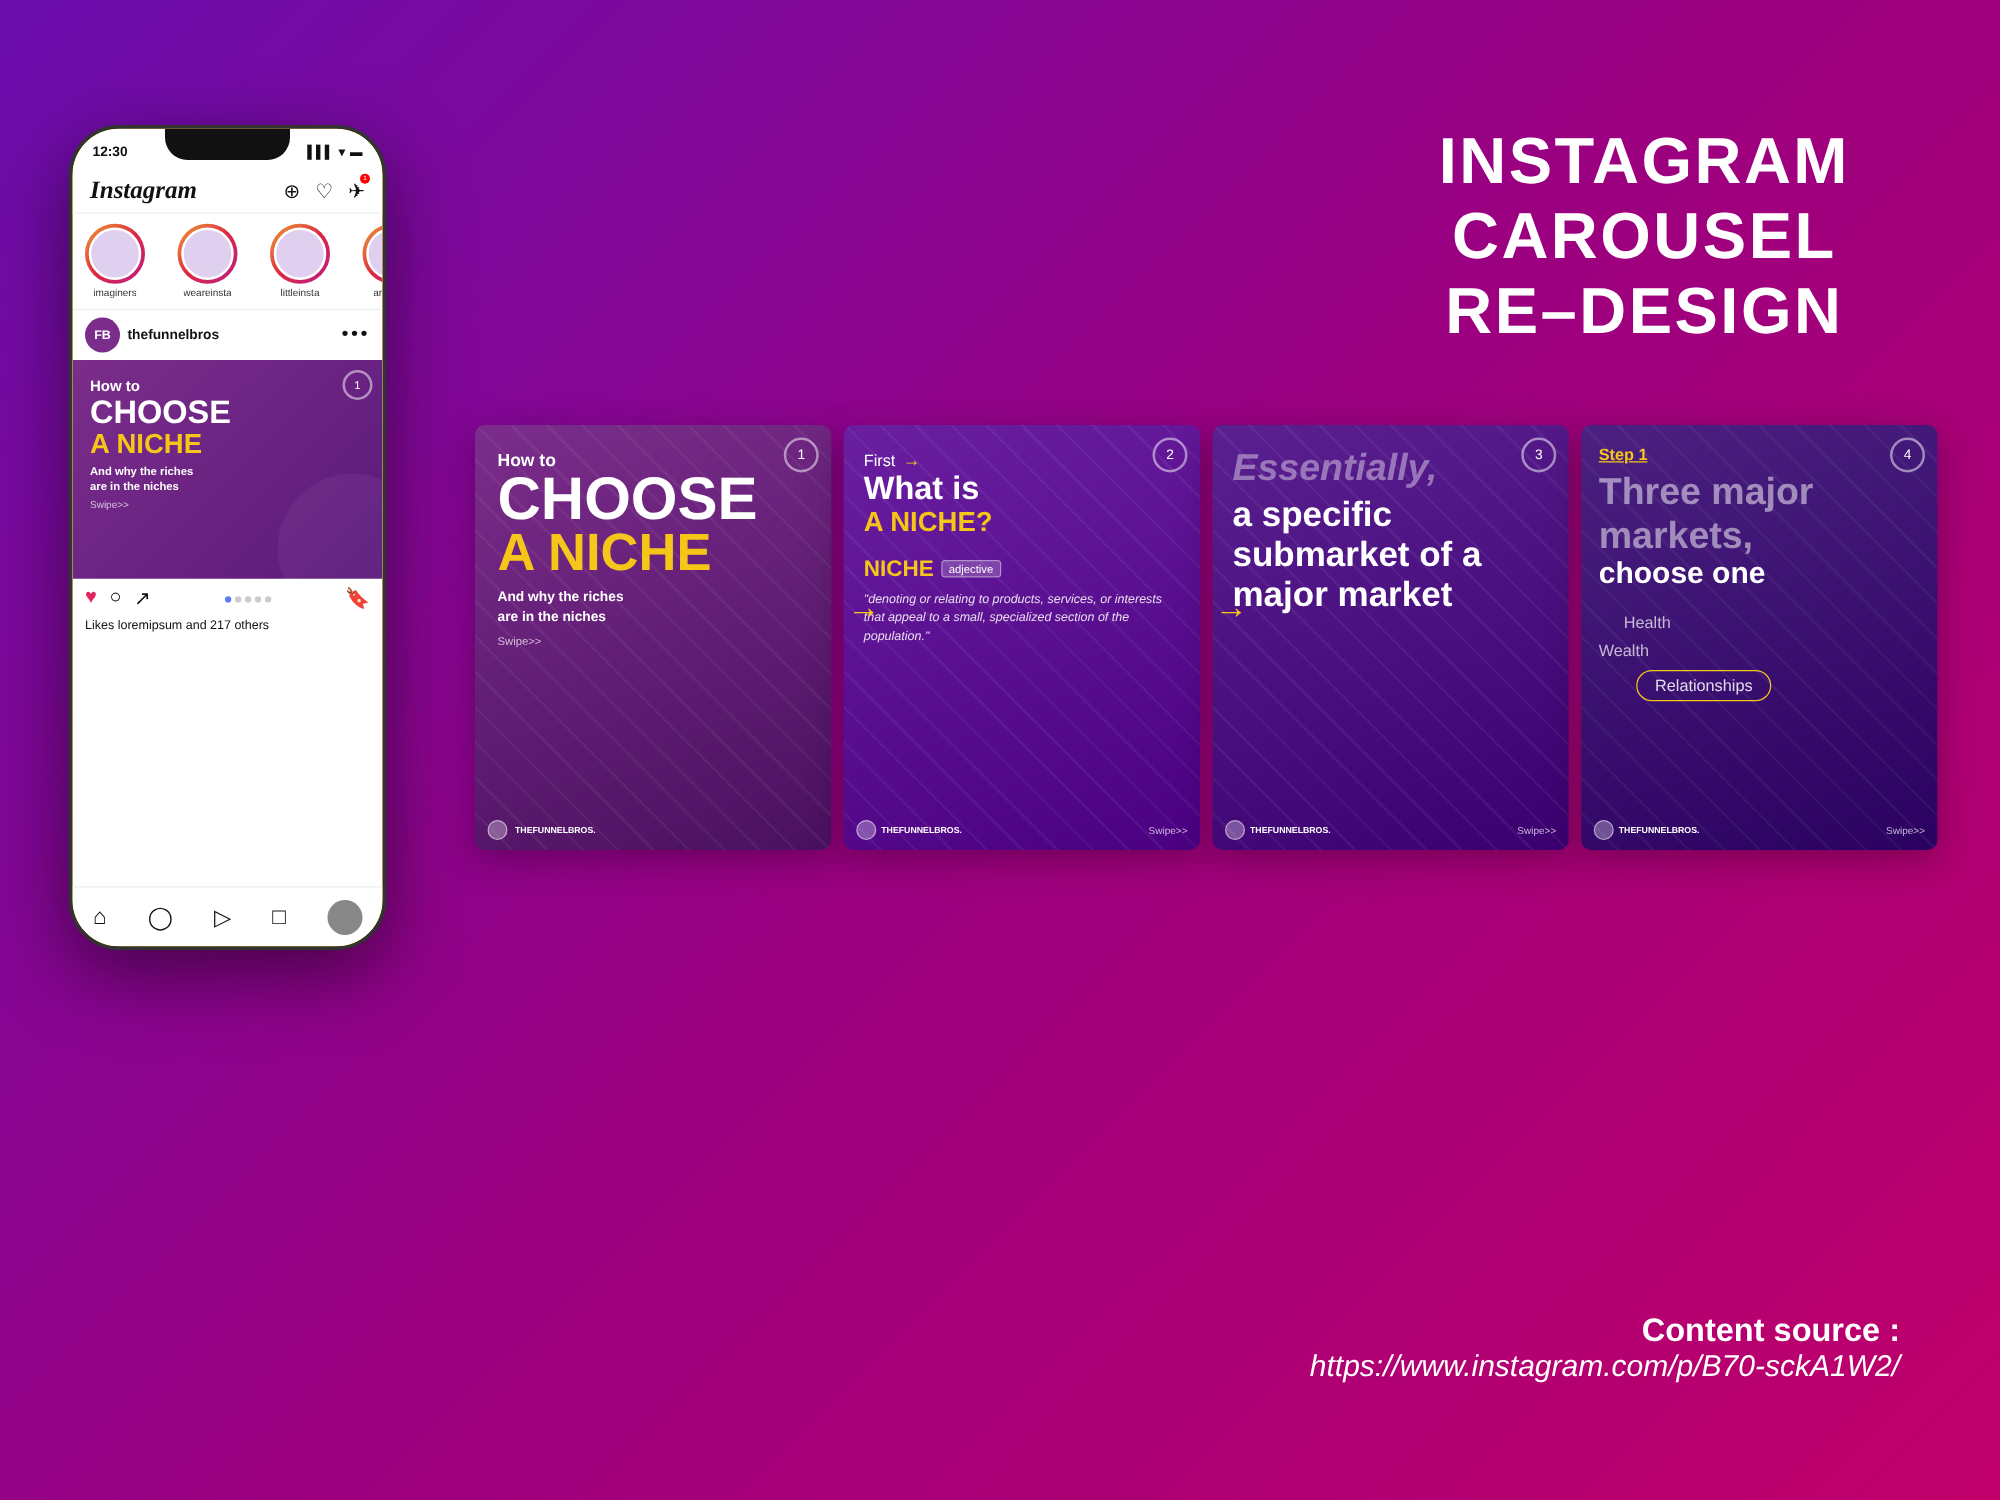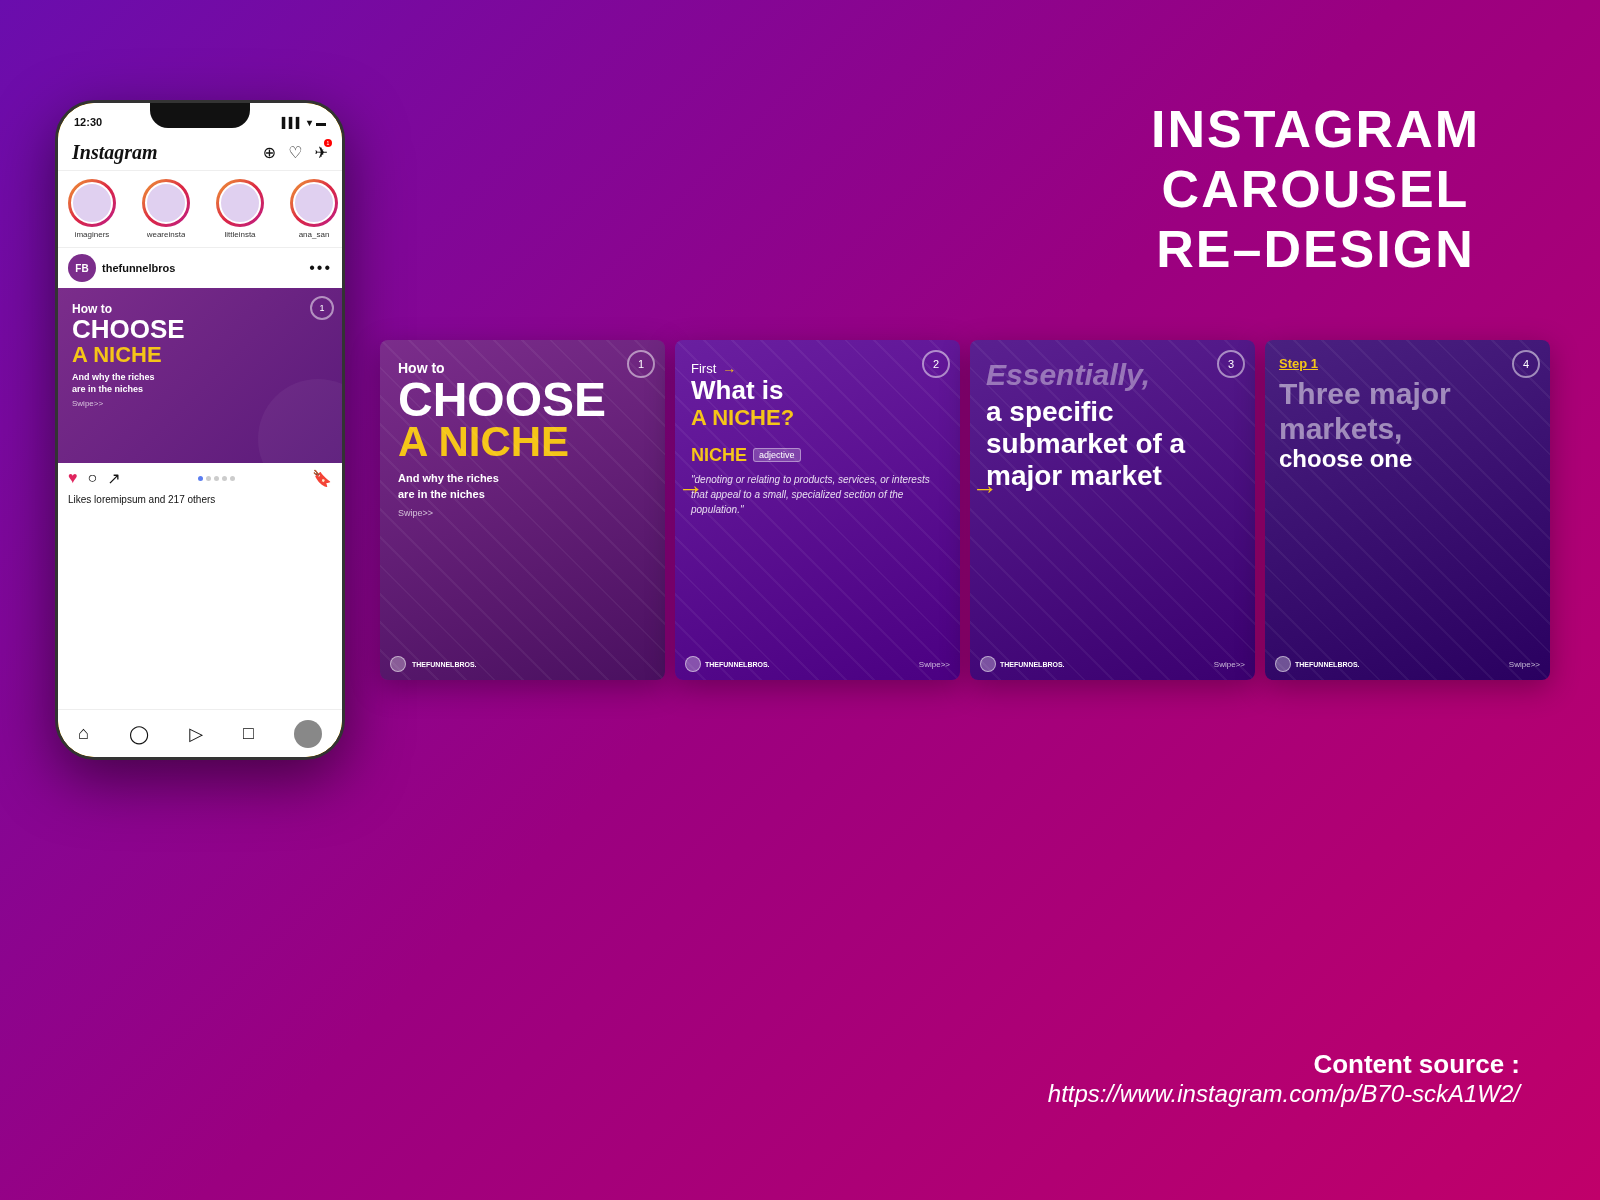--- a/index.html
+++ b/index.html
@@ -40,21 +40,21 @@
     .content-source .url {
       font-size: 24px;
       font-style: italic;
     }
 
     
     .phone {
       position: absolute;
       left: 55px;
       top: 100px;
-      width: 290px;
+      width: 254px;
       height: 660px;
       background: #eab308;
       border-radius: 40px;
       box-shadow: 0 20px 60px rgba(0,0,0,0.5);
       overflow: hidden;
       border: 3px solid #333;
     }
     .phone-notch {
       position: absolute;
       top: 0;
@@ -785,20 +785,25 @@
 
   <div class="slide-card slide4-bg">
     <div class="pattern-overlay"></div>
     <div class="slide-badge">
       <span>4</span>
     </div>
     <div class="slide4-content">
       <div class="s4-step">Step 1</div>
       <div class="s4-three">Three major<br>markets,</div>
       <div class="s4-choose">choose one</div>
+      <div class="s4-markets">
+        <div class="s4-health">Health</div>
+        <div class="s4-wealth">Wealth</div>
+        <div class="s4-relationships">Relationships</div>
+      </div>
     </div>
     <div class="s4-footer">
       <div style="display:flex;align-items:center;gap:4px;">
         <div class="logo-small"></div>
         <span class="logo-text-small">THEFUNNELBROS.</span>
       </div>
       <span style="font-size:8px;color:rgba(255,255,255,0.7);">Swipe&gt;&gt;</span>
     </div>
   </div>
 

